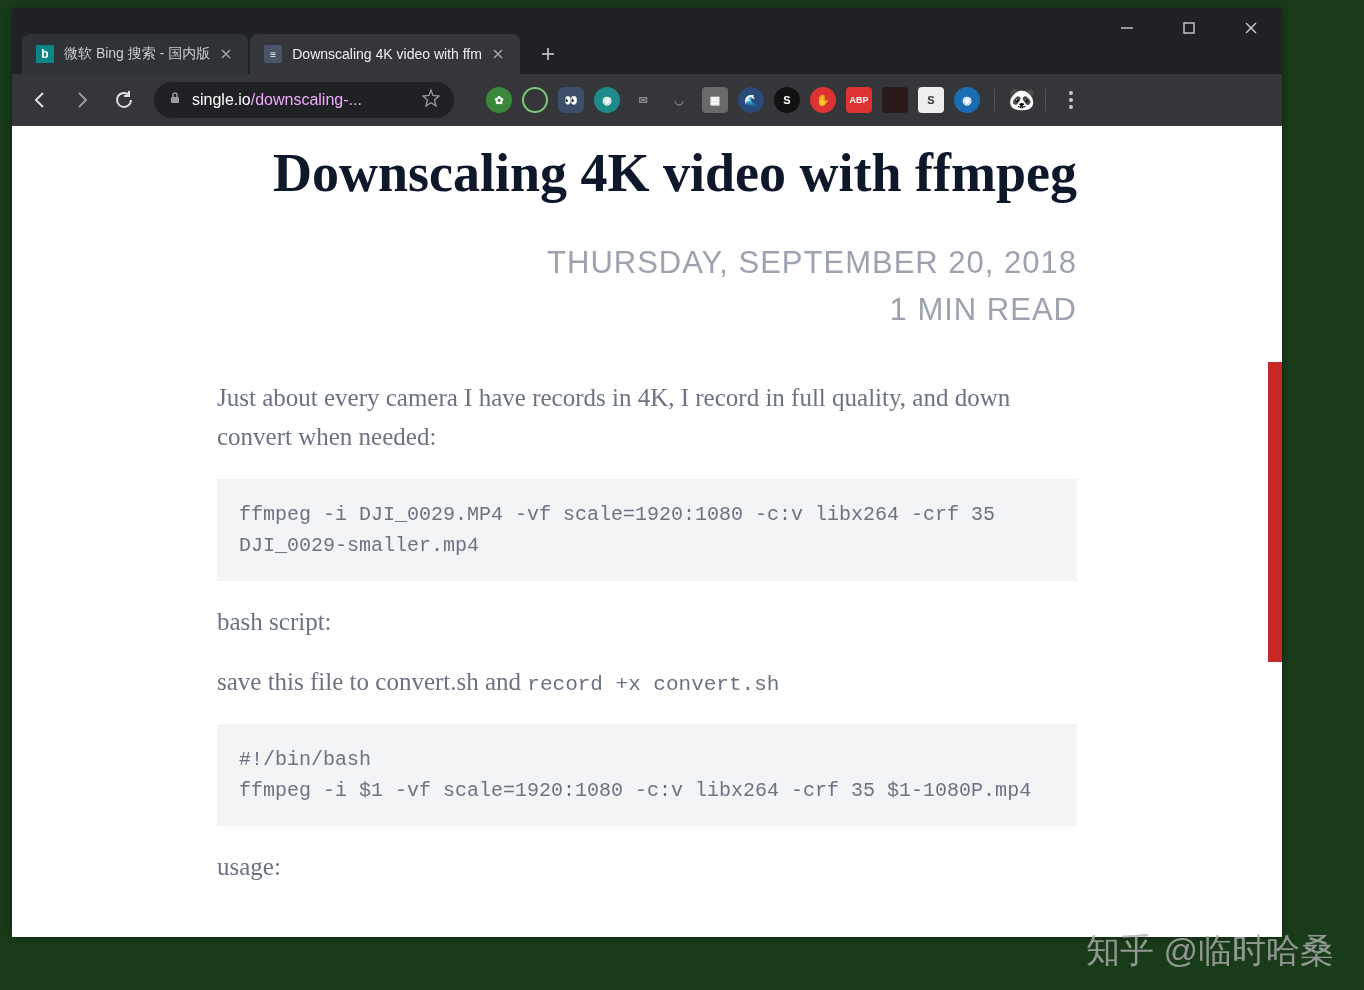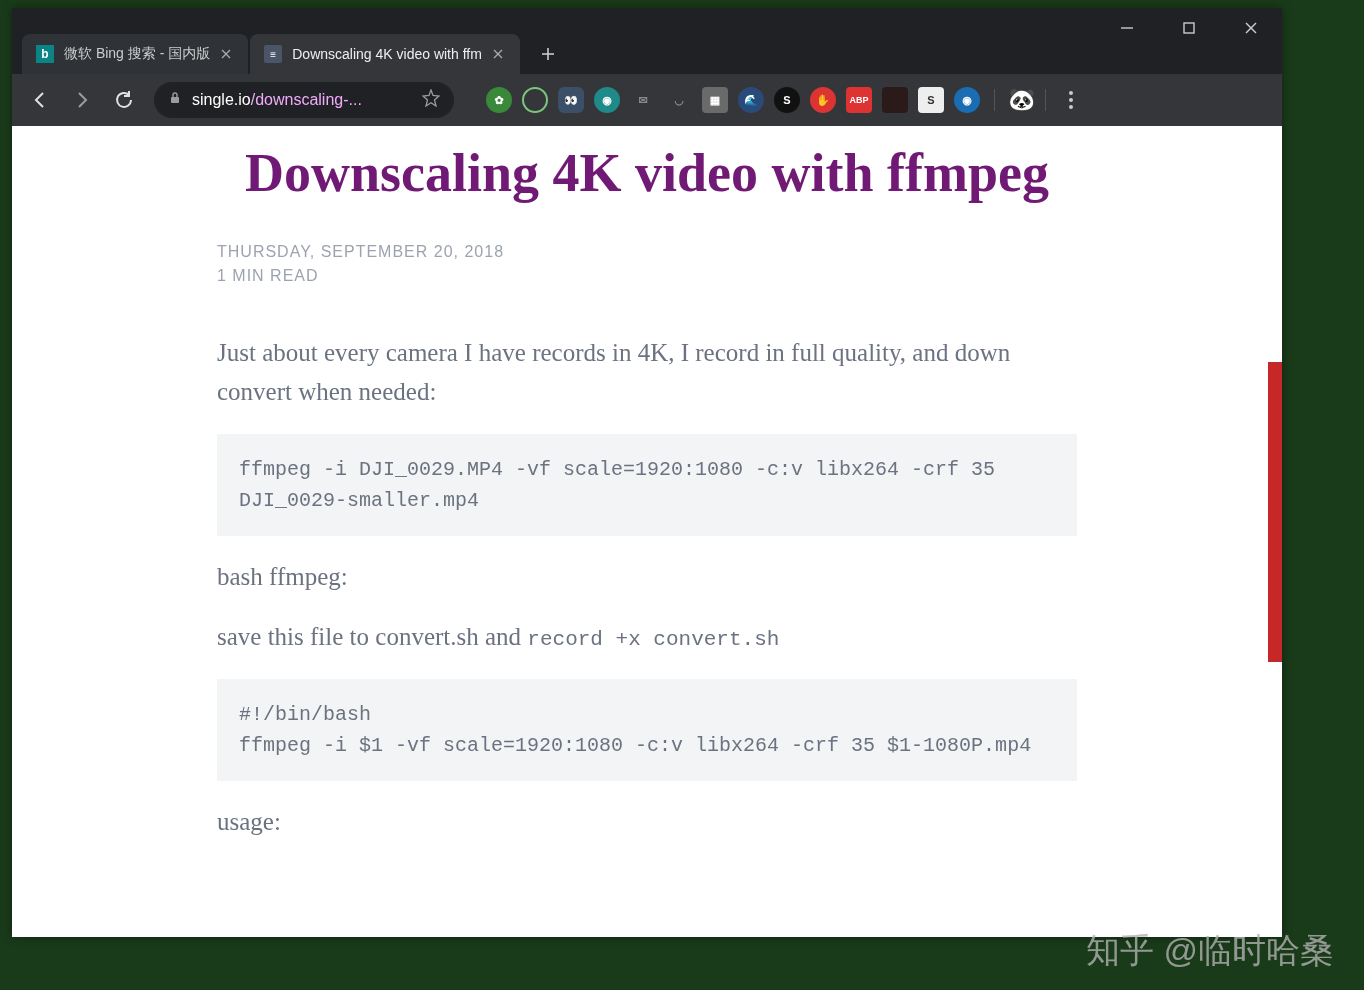--- a/index.html
+++ b/index.html
@@ -149,28 +149,28 @@
 }
 .article {
   max-width: 860px;
   margin: 0 auto;
   padding: 16px 0 60px;
   color: #6b7280;
 }
 .article h1 {
   font-family: Georgia, "Times New Roman", serif;
   font-size: 54px;
-  color: #701a75;
-  text-align: center;
+  color: #0f172a;
+  text-align: right;
   font-weight: 600;
   margin-bottom: 36px;
 }
 .meta {
-  text-align: left;
-  font-size: 16px;
+  text-align: right;
+  font-size: 31px;
   color: #9ca3af;
   letter-spacing: 1px;
   font-weight: 300;
   margin-bottom: 46px;
   line-height: 1.5;
 }
 .article p {
   font-family: Georgia, serif;
   font-size: 25px;
   color: #6b7280;
@@ -329,21 +329,21 @@
 
   <div class="content">
     <div class="article">
       <h1>Downscaling 4K video with ffmpeg</h1>
       <div class="meta">
         <div>THURSDAY, SEPTEMBER 20, 2018</div>
         <div>1 MIN READ</div>
       </div>
       <p>Just about every camera I have records in 4K, I record in full quality, and down convert when needed:</p>
       <pre>ffmpeg -i DJI_0029.MP4 -vf scale=1920:1080 -c:v libx264 -crf 35 DJI_0029-smaller.mp4</pre>
-      <p>bash ffmpeg:</p>
+      <p>bash script:</p>
       <p>
         <span>save this file to convert.sh and </span><code>record +x convert.sh</code>
       </p>
       <pre>#!/bin/bash
 ffmpeg -i $1 -vf scale=1920:1080 -c:v libx264 -crf 35 $1-1080P.mp4</pre>
       <p>usage:</p>
     </div>
     <div class="scroll-indicator"></div>
   </div>
 </div>

